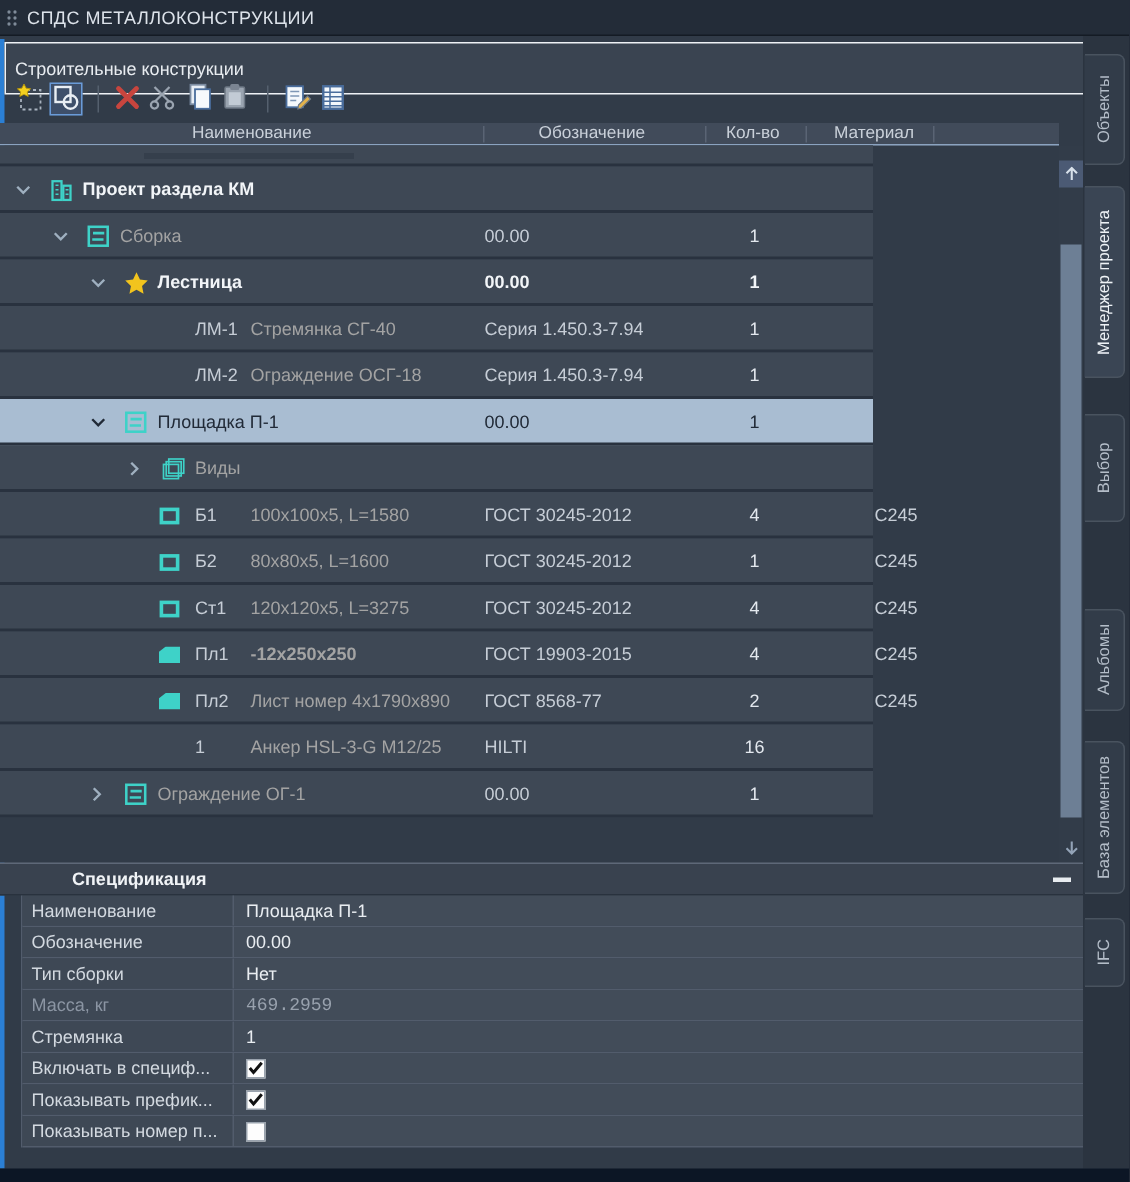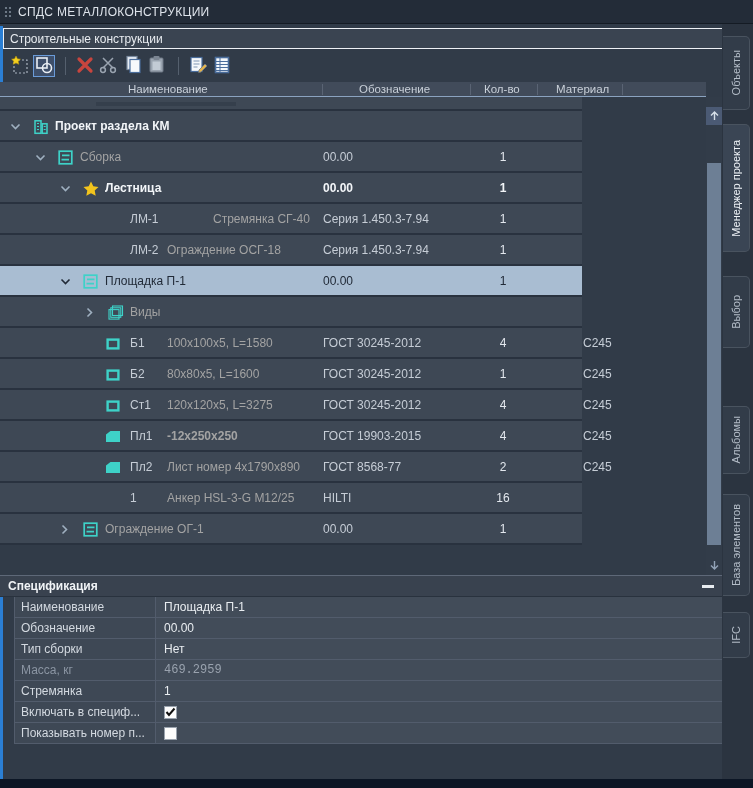--- a/index.html
+++ b/index.html
@@ -10,21 +10,21 @@
     font-size:12px;color:#e9edf1;
   }
   
   .titlebar{position:absolute;left:0;top:0;width:753px;height:24px;background:#232c38;
     border-bottom:1px solid #141b24;display:flex;align-items:center;}
   .titlebar .grip{margin-left:4px;margin-right:6px;display:inline-flex;}
   .titlebar .title{color:#dde3ea;letter-spacing:.3px;}
   
   .edge-accent{position:absolute;left:0;top:26px;width:3px;height:753px;background:#2b7fd4;}
   
-  .combo{position:absolute;left:3px;top:28px;width:744px;height:21px;background:#3a4451;
+  .combo{position:absolute;left:3px;top:28px;width:744px;height:35px;background:#3a4451;
     border:1px solid #eef1f5;display:flex;align-items:center;}
   .combo .val{flex:1;padding-left:6px;color:#e8ecf0;}
   .combo .btn{width:22px;height:100%;border-left:1px solid #eef1f5;display:flex;align-items:center;justify-content:center;}
   
   .toolbar{position:absolute;left:0;top:52px;width:722px;height:28px;display:flex;align-items:center;padding-left:9px;}
   .tbtn{width:22px;height:22px;display:flex;align-items:center;justify-content:center;margin-right:2px;position:relative;}
   .tbtn.pressed{border:1px solid #6a9bd8;background:#3e4f6a;}
   .tsep{width:1px;height:18px;background:#55606e;margin:0 8px;}
   
   .ghead{position:absolute;left:0;top:82px;width:706px;height:15px;background:#414b5a;
@@ -51,21 +51,21 @@
   .vscroll{position:absolute;left:706px;top:97px;width:16px;height:478px;background:#323c49;}
   .vscroll .up{position:absolute;left:0;top:10px;width:16px;height:18px;background:#4b5a74;
     display:flex;align-items:center;justify-content:center;color:#d5dfe9;}
   .vscroll .thumb{position:absolute;left:1px;top:66px;width:14px;height:382px;background:#6d7f95;}
   .vscroll .down{position:absolute;left:0;bottom:2px;width:16px;height:16px;
     display:flex;align-items:center;justify-content:center;color:#95a5b9;}
   
   .spec{position:absolute;left:0;top:575px;width:722px;}
   .spec-head{height:22px;background:#39424f;border-top:1px solid #5e6878;border-bottom:1px solid #29323e;
     display:flex;align-items:center;padding:0 8px;}
-  .spec-head .t{font-weight:bold;color:#f0f3f6;flex:1;}
+  .spec-head .t{font-weight:bold;color:#f0f3f6;flex:1;margin-left:40px;}
   .spec-head .min{width:12px;height:3px;background:#e8ecf0;}
   .spec-grid{margin-left:14px;border-left:1px solid #525c6c;}
   .srow{display:flex;height:21px;border-bottom:1px solid #525c6c;align-items:center;}
   .srow .lab{width:141px;padding-left:6px;background:#3e4855;color:#d3d9e0;height:100%;
     display:flex;align-items:center;border-right:1px solid #525c6c;white-space:nowrap;overflow:hidden;}
   .srow .val{flex:1;padding-left:8px;background:#424c59;color:#e9edf1;height:100%;display:flex;align-items:center;}
   .srow.dis .lab{color:#8b95a3;}
   .srow.dis .val{color:#99a2ae;font-family:Liberation Mono, monospace;}
   .cbx{width:13px;height:13px;background:#fdfdfd;border:1px solid #9aa3ae;display:inline-flex;align-items:center;justify-content:center;}
   
@@ -229,21 +229,21 @@
           <svg width="16" height="15" viewBox="0 0 16 15">
             <path d="M8 .5l2.3 4.8 5.2.7-3.8 3.6 1 5.2L8 12.2l-4.7 2.6 1-5.2L.5 6l5.2-.7z" fill="#f2c41d"></path>
           </svg>
         </span>
         <span class="nm" style="left: 105px;">Лестница</span>
         <span class="des">00.00</span>
         <span class="qty">1</span>
       </div>
       <div class="trow">
         <span class="dsg">ЛМ-1</span>
-        <span class="nm" style="left: 167px; margin-left: 46px;">Стремянка СГ-40</span>
+        <span class="nm" style="left: 167px;">Стремянка СГ-40</span>
         <span class="des">Серия 1.450.3-7.94</span>
         <span class="qty">1</span>
       </div>
       <div class="trow">
         <span class="dsg">ЛМ-2</span>
         <span class="nm" style="left: 167px;">Ограждение ОСГ-18</span>
         <span class="des">Серия 1.450.3-7.94</span>
         <span class="qty">1</span>
       </div>
       <div class="trow sel">
@@ -405,20 +405,30 @@
           <span class="lab">Включать в специф...</span>
           <span class="val">
             <span class="cbx">
               <svg width="11" height="10" viewBox="0 0 11 10">
                 <polyline points="1.5,5 4,8 9.5,1.5" fill="none" stroke="#111" stroke-width="2"></polyline>
               </svg>
             </span>
           </span>
         </div>
         <div class="srow">
+          <span class="lab">Показывать префик...</span>
+          <span class="val">
+            <span class="cbx">
+              <svg width="11" height="10" viewBox="0 0 11 10">
+                <polyline points="1.5,5 4,8 9.5,1.5" fill="none" stroke="#111" stroke-width="2"></polyline>
+              </svg>
+            </span>
+          </span>
+        </div>
+        <div class="srow">
           <span class="lab">Показывать номер п...</span>
           <span class="val">
             <span class="cbx"></span>
           </span>
         </div>
       </div>
   </div>
 
   <div class="tabstrip" id="tabstrip">
       <div class="vtab t0">

